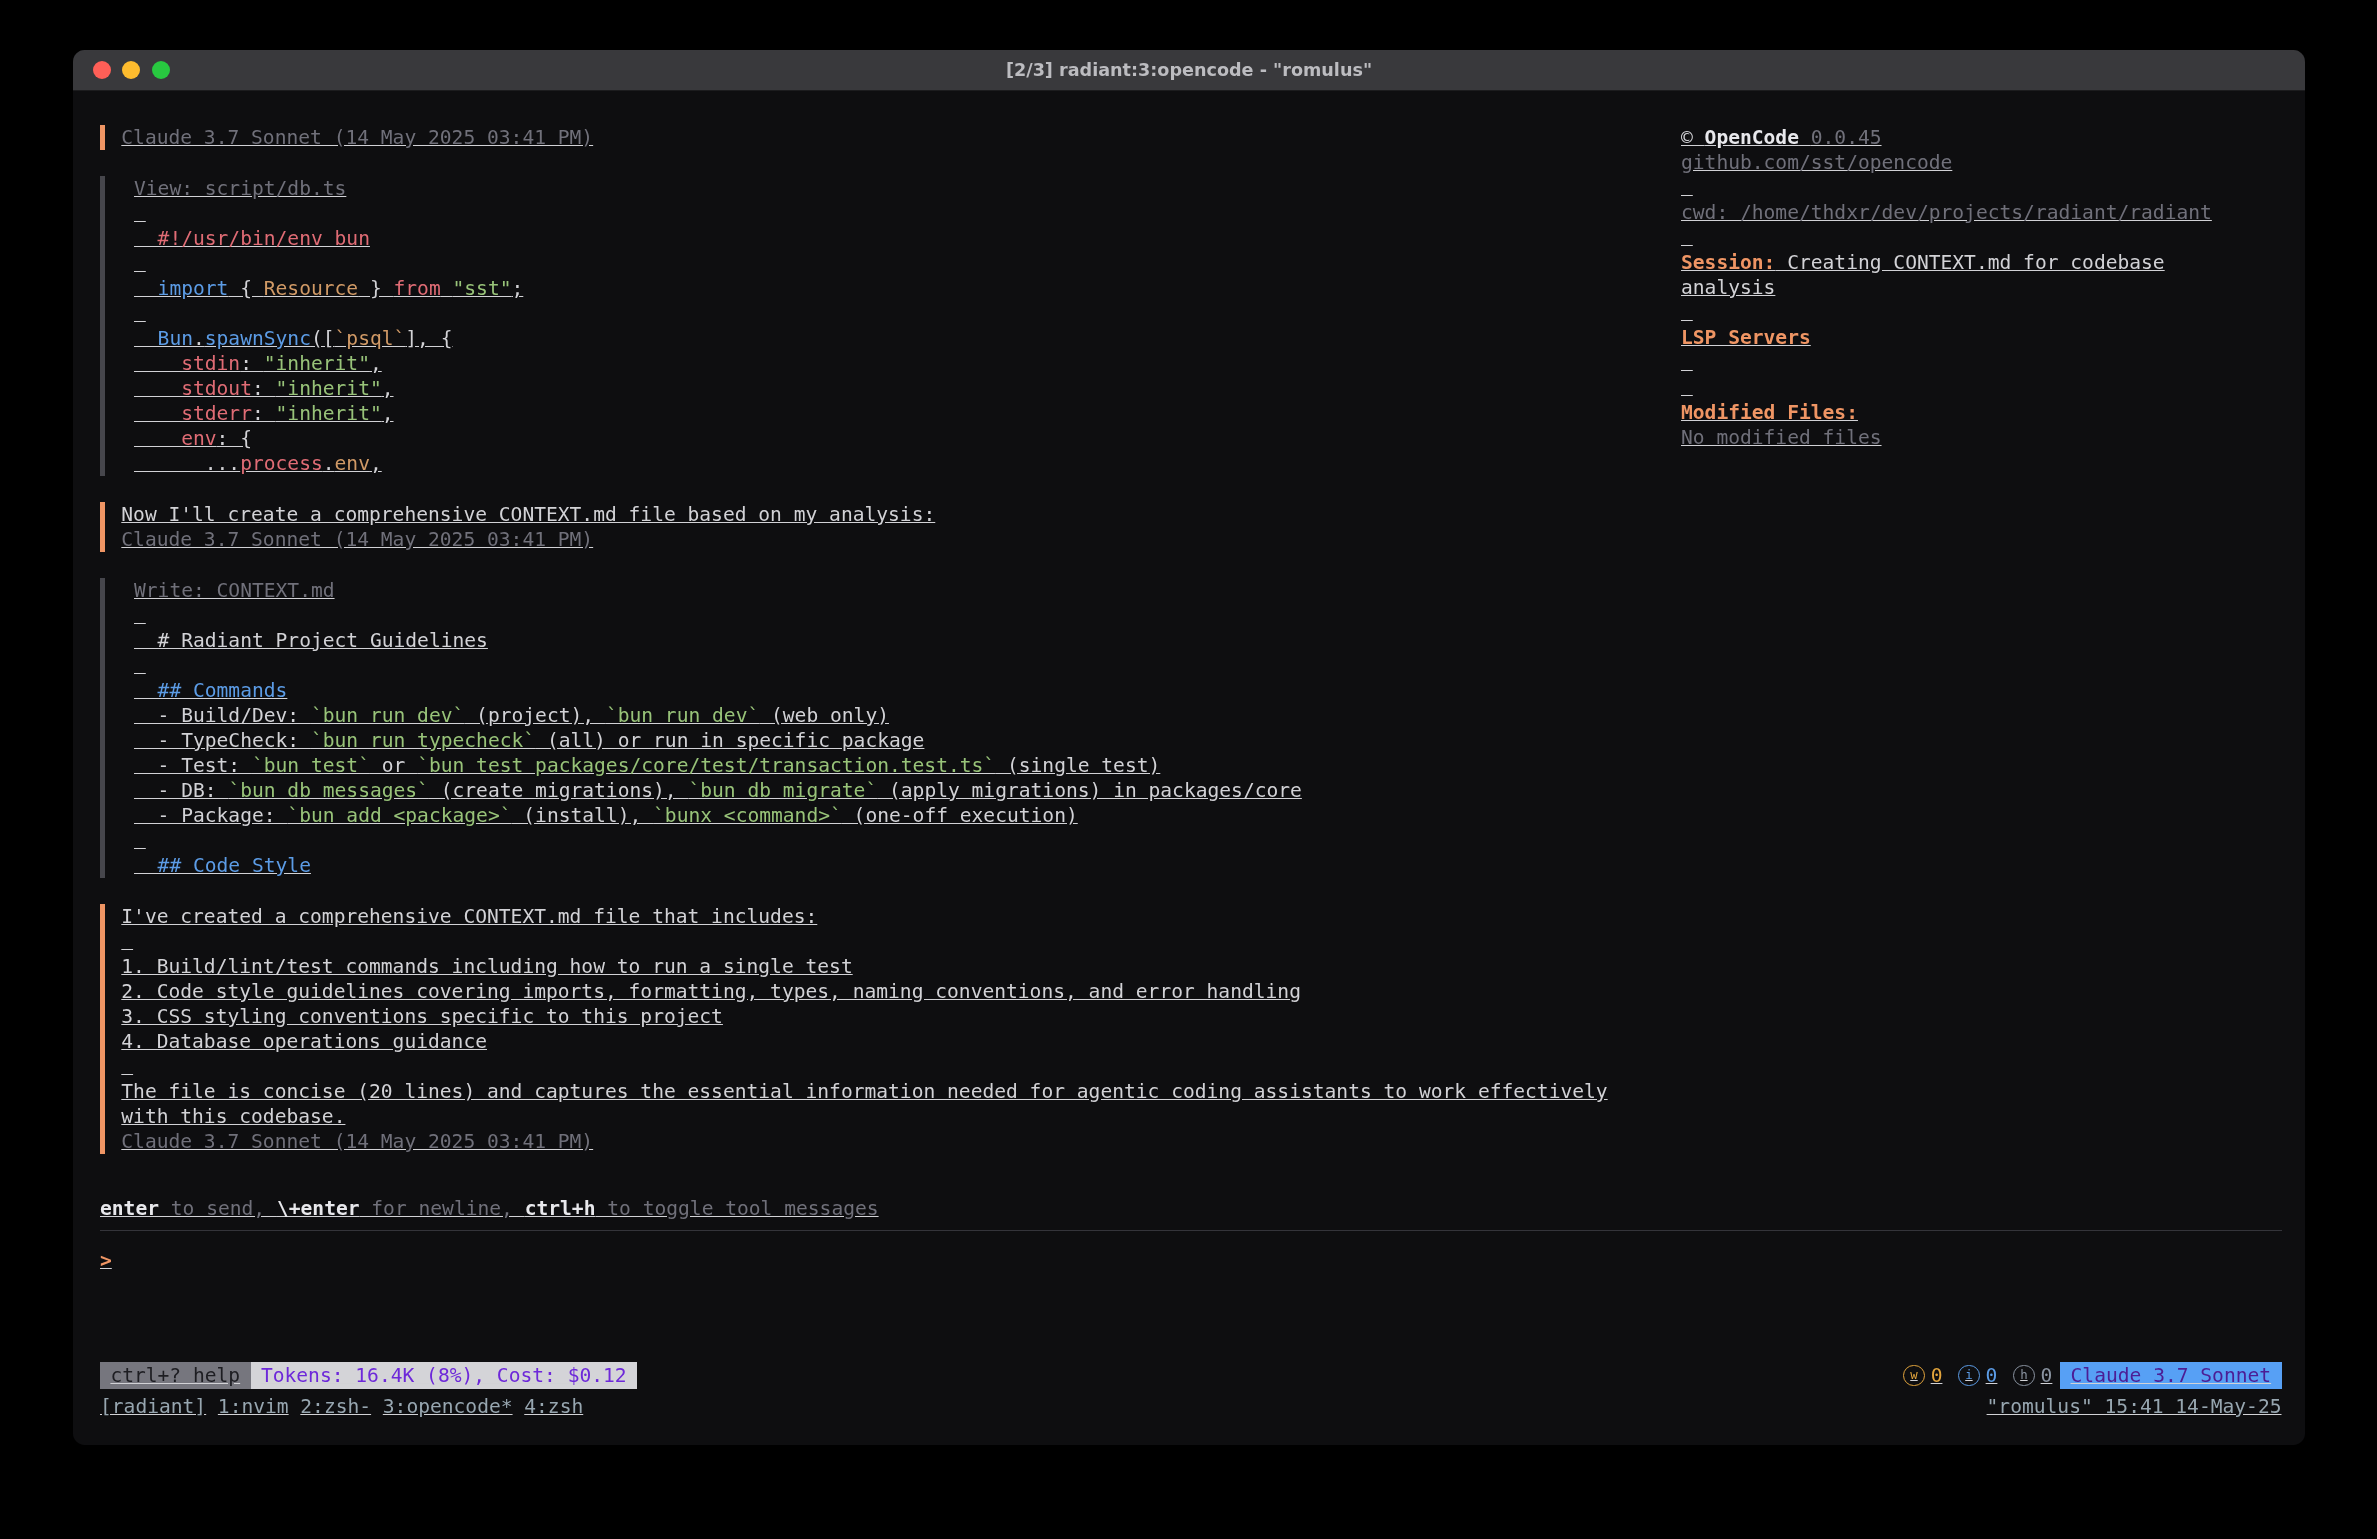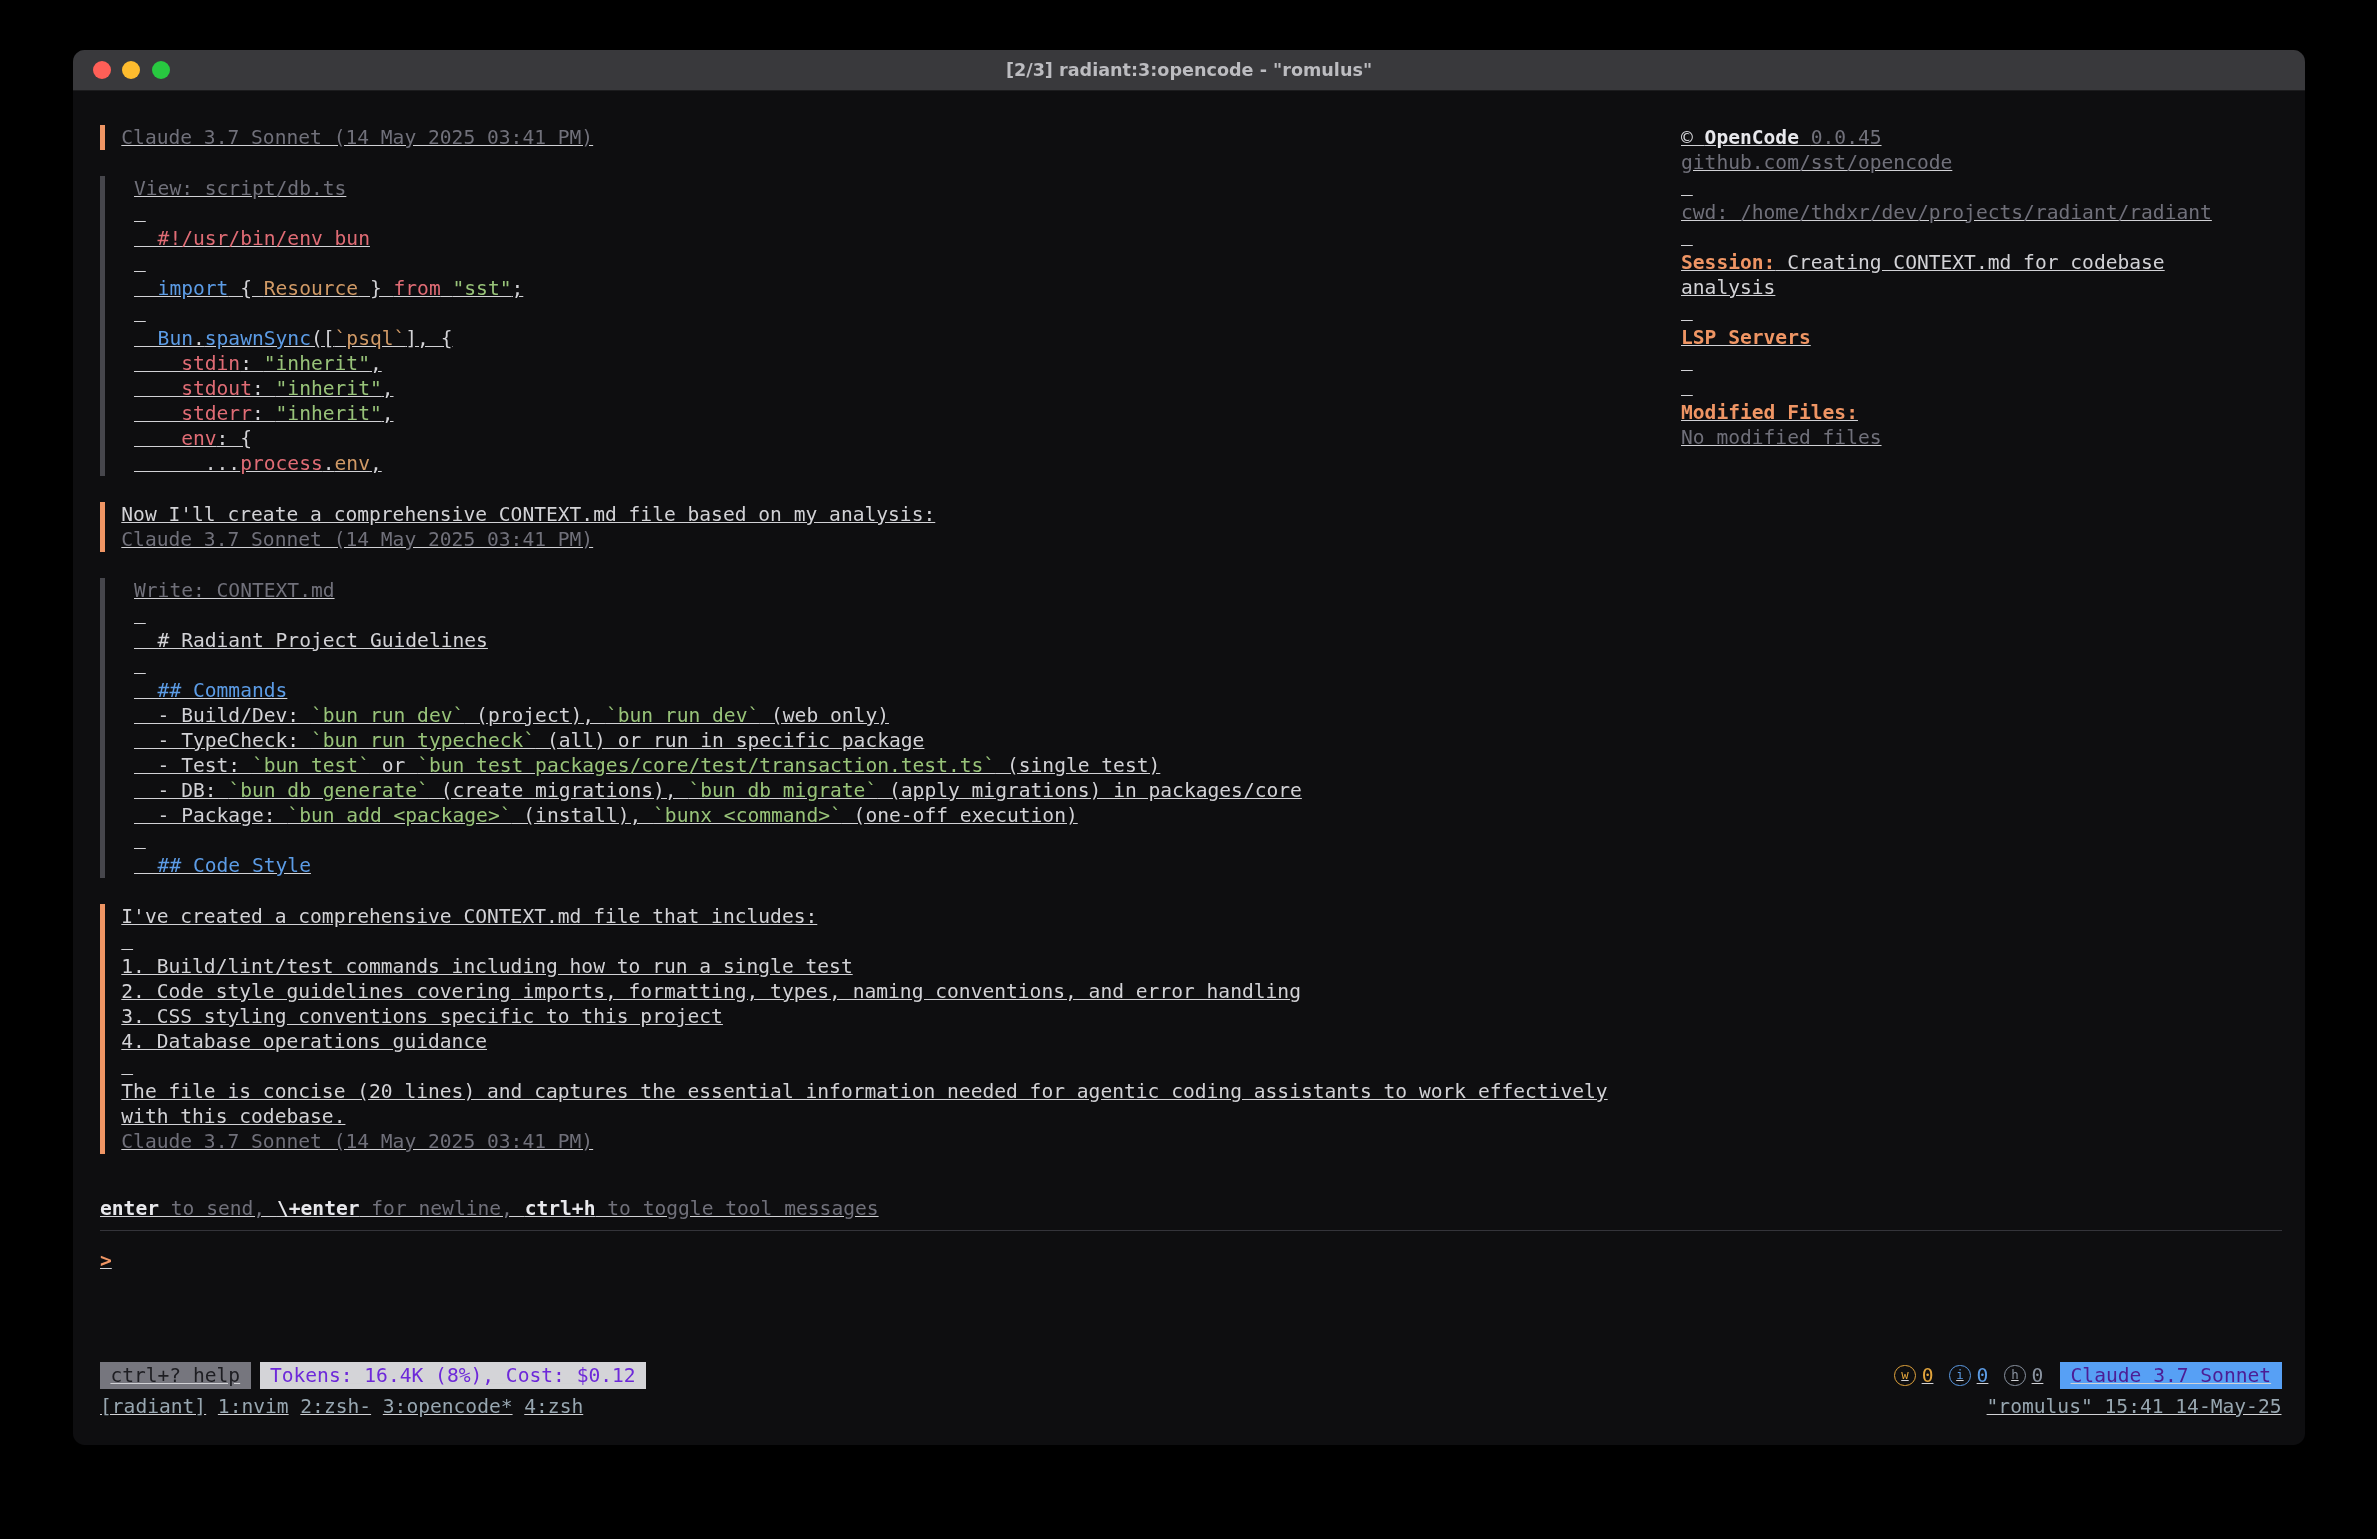--- a/index.html
+++ b/index.html
@@ -38,21 +38,21 @@
   .c-r{color:#e06c75;}
   .c-y{color:#d19a66;}
 
   .hint{margin-top:15.7px;flex:none;}
   .divider{border:none;border-top:1.3px solid #34343a;margin:9px 0 0 0;flex:none;width:100%;}
   .prompt-line{margin-top:17px;flex:none;display:flex;}
   .prompt-symbol{color:#ef9564;font-weight:bold;white-space:pre;}
   .prompt-input{flex:1;min-height:25px;}
   .spacer{flex:1;}
 
-  .status-bar{flex:none;display:flex;align-items:center;gap:9px;margin-bottom:5.2px;}
+  .status-bar{flex:none;display:flex;align-items:center;margin-bottom:5.2px;}
   .chip{height:27px;line-height:27px;padding:0 10.4px;white-space:pre;}
   .chip.help{background:#76767e;color:#1d1d22;}
   .chip.tokens{background:#d4d4d8;color:#6d28d9;}
   .chip.model{background:#57a0f5;color:#4c1d95;}
   .status-spacer{flex:1;}
   .diags{display:flex;align-items:center;gap:15.7px;margin-right:7.8px;}
   .diag{display:flex;align-items:center;gap:5.9px;}
   .diag-icon{width:19.6px;height:19.6px;border-radius:50%;border:1.3px solid currentColor;display:flex;
              align-items:center;justify-content:center;font-size:12.4px;line-height:1;}
   .diag.warn{color:#e2a43c;}
@@ -102,21 +102,21 @@
           </div>
         <div class="block tool">
             <div class="line"><span class="c-g">Write: CONTEXT.md</span></div>
             <div class="line">&nbsp;</div>
             <div class="line"><span class="c-w">  # Radiant Project Guidelines</span></div>
             <div class="line">&nbsp;</div>
             <div class="line"><span class="c-b">  ## Commands</span></div>
             <div class="line"><span class="c-w">  - Build/Dev: </span><span class="c-gr">`bun run dev`</span><span class="c-w"> (project), </span><span class="c-gr">`bun run dev`</span><span class="c-w"> (web only)</span></div>
             <div class="line"><span class="c-w">  - TypeCheck: </span><span class="c-gr">`bun run typecheck`</span><span class="c-w"> (all) or run in specific package</span></div>
             <div class="line"><span class="c-w">  - Test: </span><span class="c-gr">`bun test`</span><span class="c-w"> or </span><span class="c-gr">`bun test packages/core/test/transaction.test.ts`</span><span class="c-w"> (single test)</span></div>
-            <div class="line"><span class="c-w">  - DB: </span><span class="c-gr">`bun db generate`</span><span class="c-w"> (create migrations), </span><span class="c-gr">`bun db migrate`</span><span class="c-w"> (apply migrations) in packages/core</span></div>
+            <div class="line"><span class="c-w">  - DB: </span><span class="c-gr">`bun db messages`</span><span class="c-w"> (create migrations), </span><span class="c-gr">`bun db migrate`</span><span class="c-w"> (apply migrations) in packages/core</span></div>
             <div class="line"><span class="c-w">  - Package: </span><span class="c-gr">`bun add &lt;package&gt;`</span><span class="c-w"> (install), </span><span class="c-gr">`bunx &lt;command&gt;`</span><span class="c-w"> (one-off execution)</span></div>
             <div class="line">&nbsp;</div>
             <div class="line"><span class="c-b">  ## Code Style</span></div>
           </div>
         <div class="block assistant">
             <div class="line"><span class="c-w">I've created a comprehensive CONTEXT.md file that includes:</span></div>
             <div class="line">&nbsp;</div>
             <div class="line"><span class="c-w">1. Build/lint/test commands including how to run a single test</span></div>
             <div class="line"><span class="c-w">2. Code style guidelines covering imports, formatting, types, naming conventions, and error handling</span></div>
             <div class="line"><span class="c-w">3. CSS styling conventions specific to this project</span></div>

